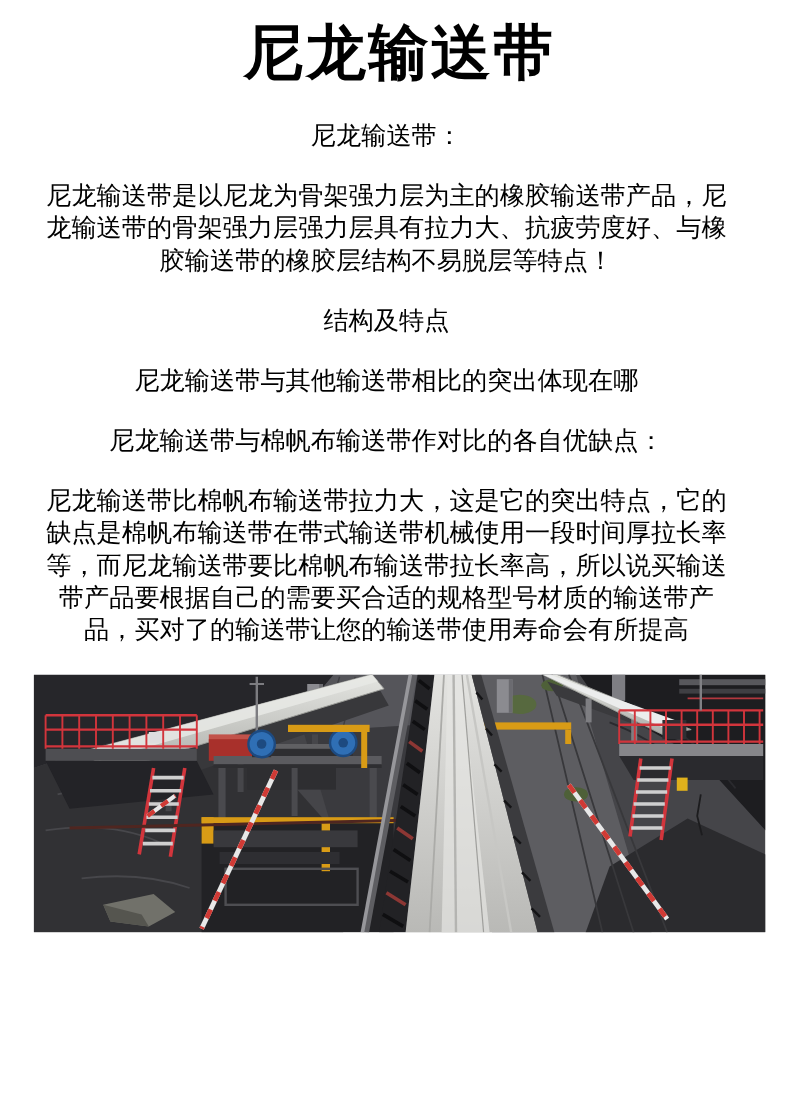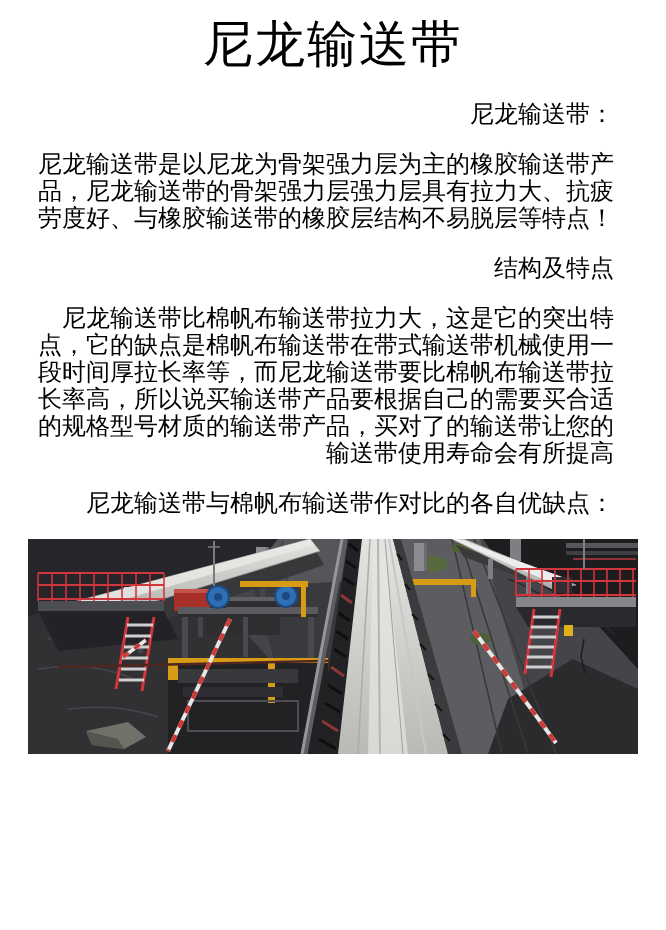--- a/index.html
+++ b/index.html
@@ -4,48 +4,49 @@
 <style>
   html,body { margin:0; padding:0; }
   body {
     width:666px; height:930px;
     background:#ffffff; color:#000000;
     font-family:"Liberation Sans","DejaVu Sans",sans-serif;
     overflow:hidden;
   }
   .page { width:666px; height:930px; position:relative; }
   h1.page-title {
-    font-size:50px; line-height:60px; font-weight:400;
+    font-size:50px; line-height:60px; font-weight:700;
     text-align:center; margin:14px 0 0 0; letter-spacing:2px;
   }
   .article { padding:0 52px 0 30px; }
   .article p {
-    font-size:24px; line-height:27px; margin:23px 0;
-    word-break:break-all; text-align:right;
+    font-size:21px; line-height:27px; margin:23px 0;
+    word-break:break-all; text-align:center;
   }
   .article p:first-child { margin-top:26px; }
   figure.photo {
     margin:20px 0 0 28px; padding:0;
     width:610px; height:215px; line-height:0; overflow:hidden;
   }
   figure.photo svg { display:block; }
 </style>
 </head>
 <body>
 
 <div class="page">
 
   <h1 class="page-title">尼龙输送带</h1>
 
   <div class="article">
     <p>尼龙输送带：</p>
     <p>尼龙输送带是以尼龙为骨架强力层为主的橡胶输送带产品，尼龙输送带的骨架强力层强力层具有拉力大、抗疲劳度好、与橡胶输送带的橡胶层结构不易脱层等特点！</p>
     <p>结构及特点</p>
+    <p>尼龙输送带与其他输送带相比的突出体现在哪</p>
+    <p>尼龙输送带与棉帆布输送带作对比的各自优缺点：</p>
     <p>尼龙输送带比棉帆布输送带拉力大，这是它的突出特点，它的缺点是棉帆布输送带在带式输送带机械使用一段时间厚拉长率等，而尼龙输送带要比棉帆布输送带拉长率高，所以说买输送带产品要根据自己的需要买合适的规格型号材质的输送带产品，买对了的输送带让您的输送带使用寿命会有所提高</p>
-    <p>尼龙输送带与棉帆布输送带作对比的各自优缺点：</p>
   </div>
 
   <figure class="photo" aria-label="露天煤场带式输送机输送带现场照片">
     <svg width="610" height="215" viewBox="0 0 610 215" xmlns="http://www.w3.org/2000/svg">
       <defs>
         <linearGradient id="beltGrad" x1="0" y1="0" x2="0" y2="1">
           <stop offset="0" stop-color="#e3e3e0"></stop>
           <stop offset="0.5" stop-color="#cfcfcc"></stop>
           <stop offset="1" stop-color="#b9b9b6"></stop>
         </linearGradient>

